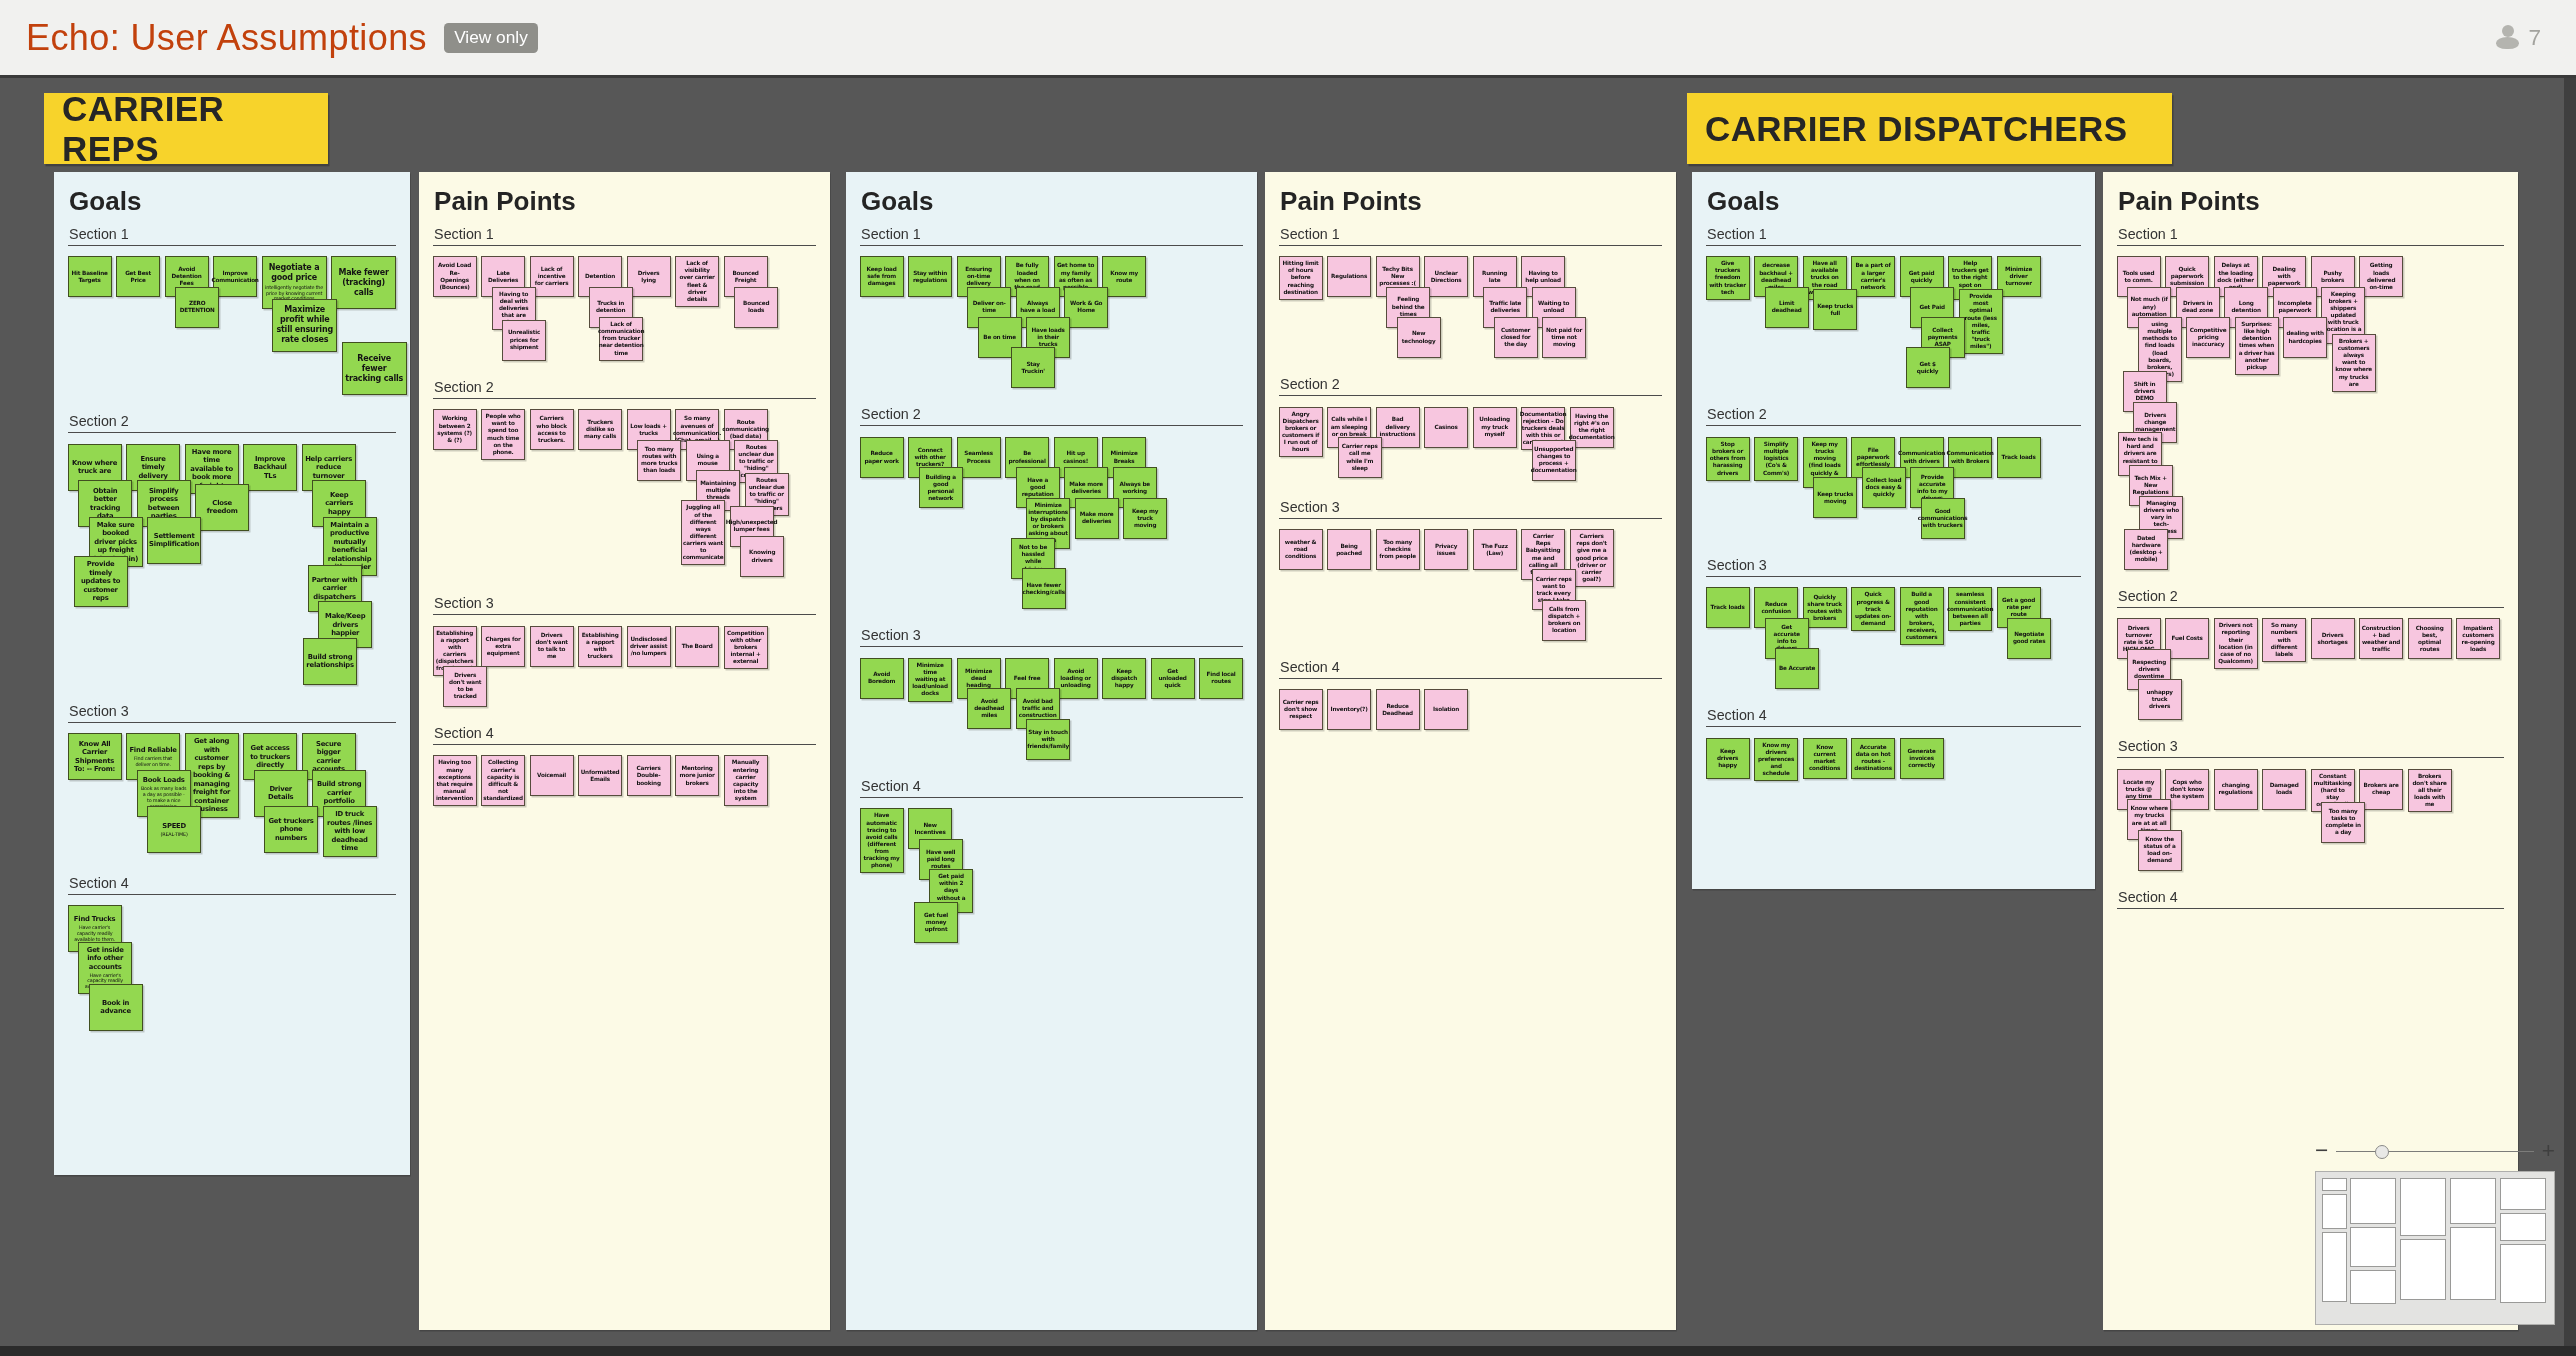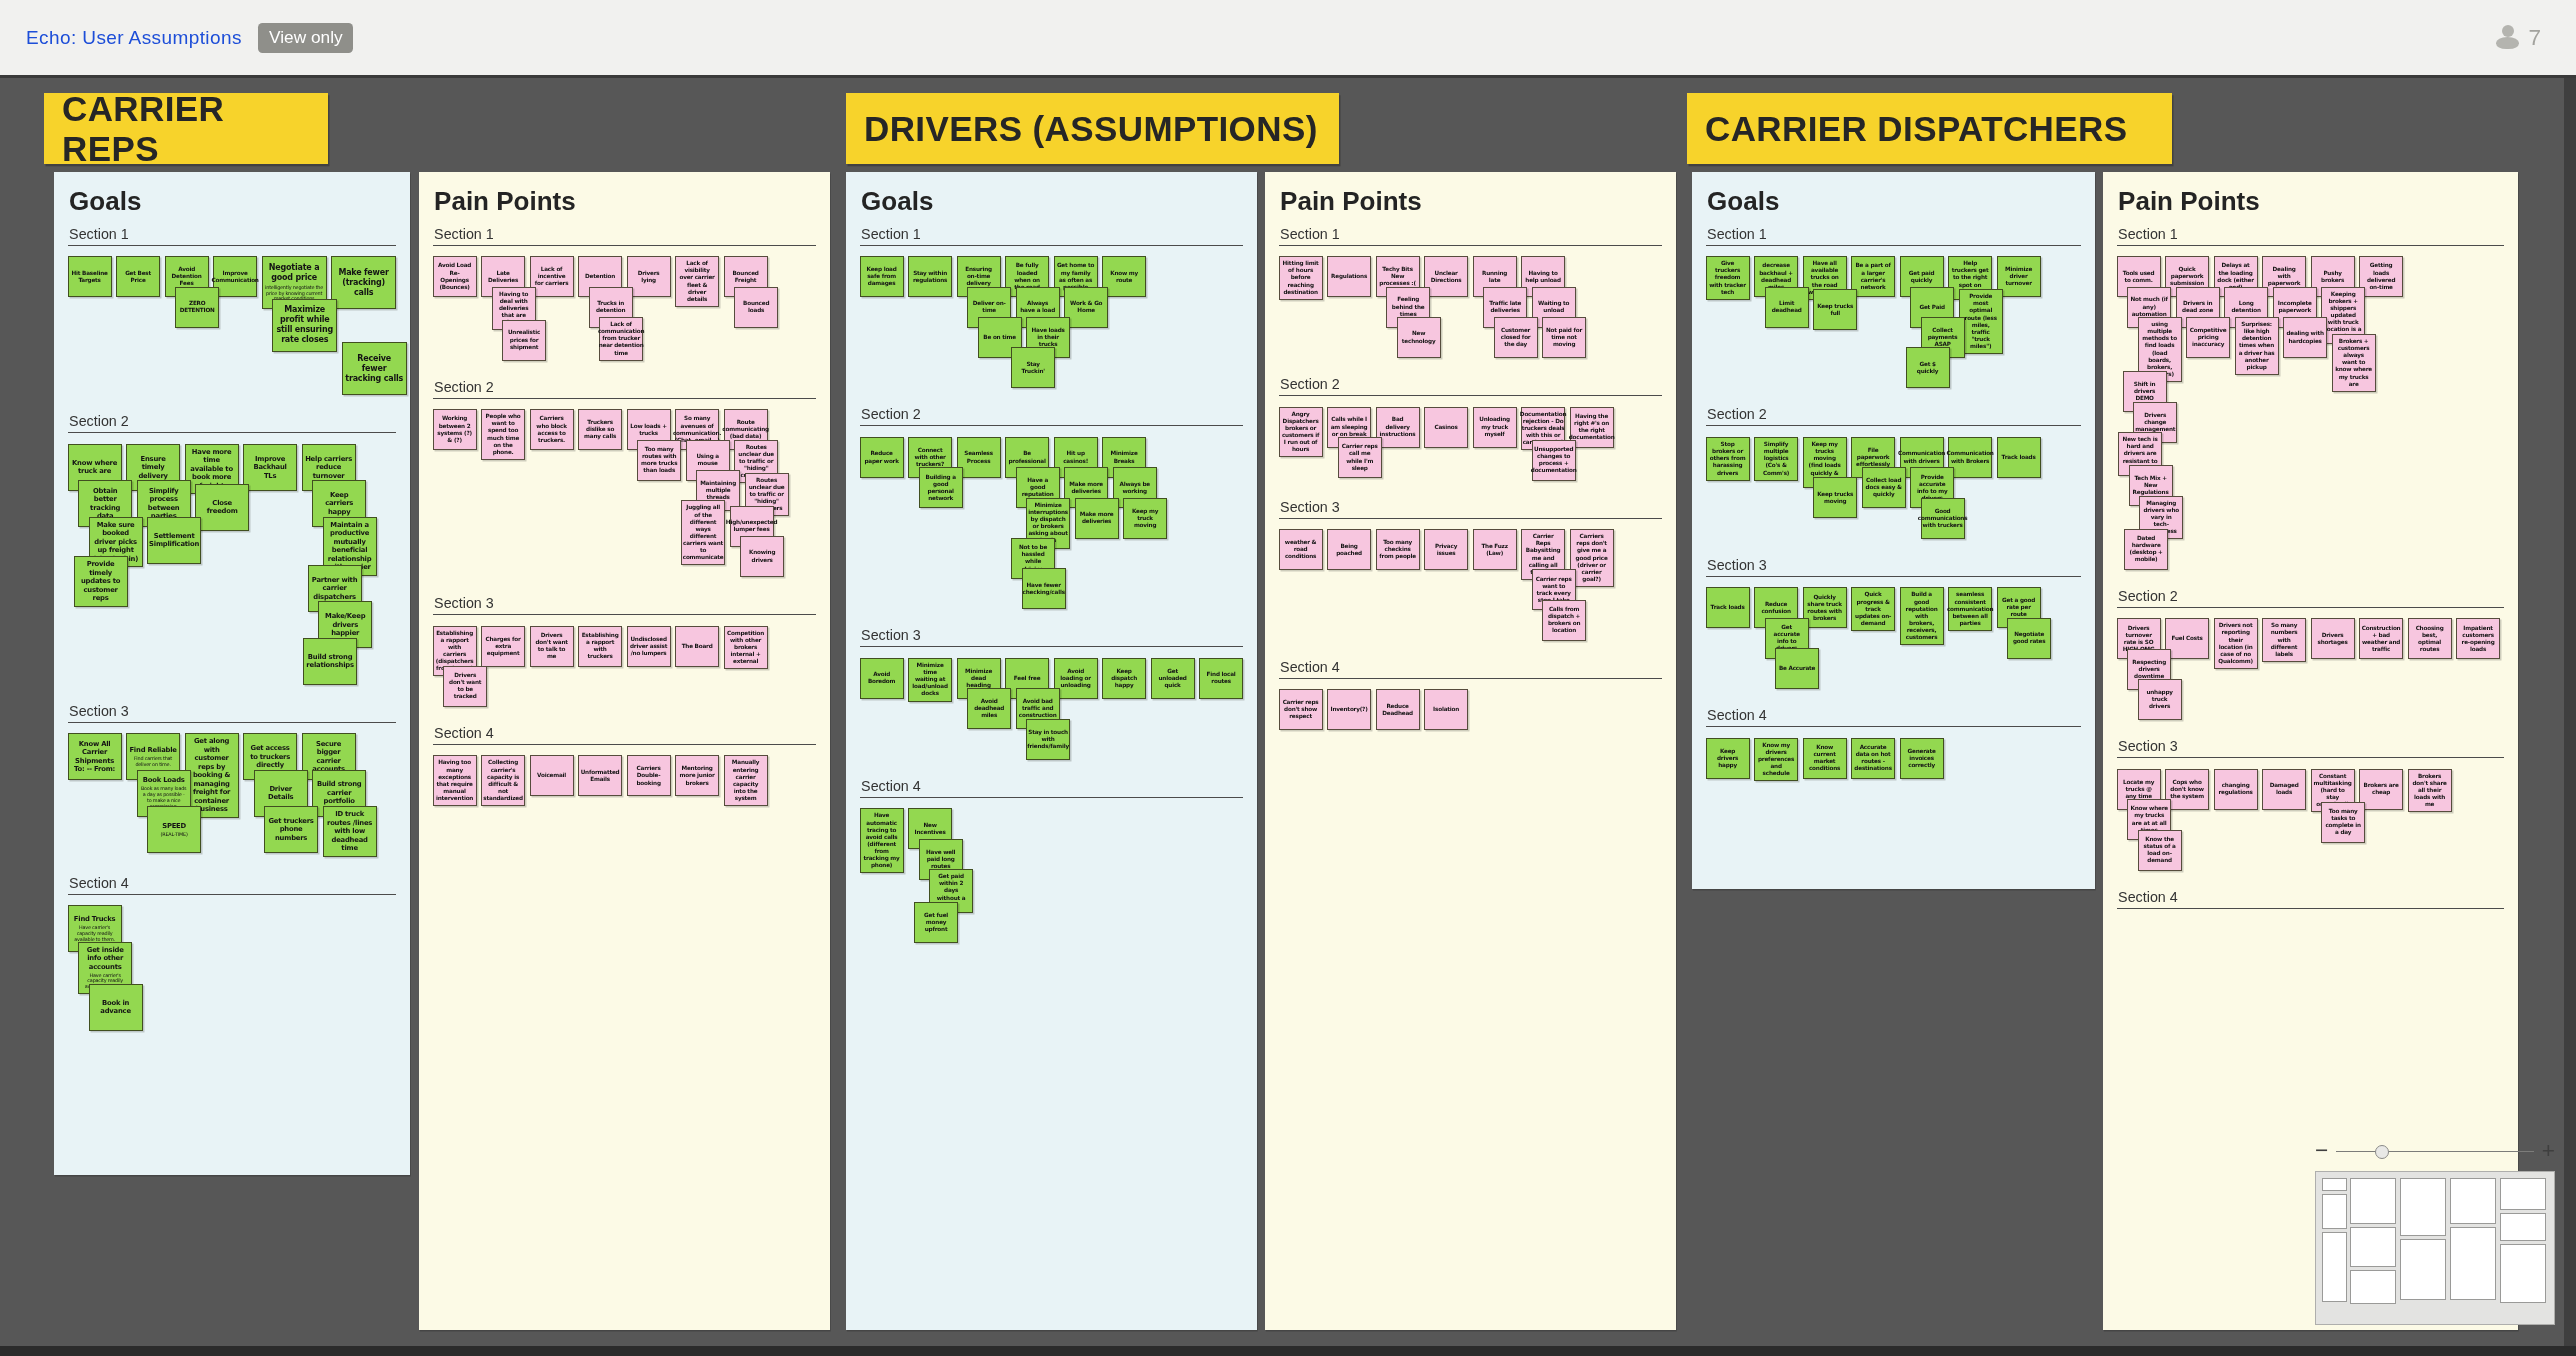--- a/index.html
+++ b/index.html
@@ -5,21 +5,21 @@
   html,body{margin:0;padding:0;}
   body{
     width:2576px;height:1357px;position:relative;overflow:hidden;
     background:#575757;font-family:"Liberation Sans",sans-serif;
   }
   
   .topbar{
     position:absolute;left:0;top:0;width:2576px;height:75px;background:#f1f1ef;
     border-bottom:3px solid #3a3a3a;display:flex;align-items:center;z-index:50;
   }
-  .app-title{font-size:19px;color:#1d4ed8;margin-left:26px;font-weight:400;letter-spacing:0.4px;}
+  .app-title{font-size:36px;color:#c2410c;margin-left:26px;font-weight:400;letter-spacing:0.4px;}
   .view-badge{
     margin-left:16.6px;background:#8f8f8a;color:#ffffff;font-size:17.3px;
     padding:4.5px 10.6px;border-radius:4.5px;font-weight:400;
   }
   .topbar-right{position:absolute;right:35px;top:0;height:75px;display:flex;align-items:center;gap:7.5px;}
   .person-icon{width:26px;height:26px;position:relative;display:inline-block;}
   .person-icon::before{content:"";position:absolute;left:6.8px;top:0;width:12px;height:12px;border-radius:50%;background:#b4b4af;}
   .person-icon::after{content:"";position:absolute;left:1.5px;top:12px;width:22.6px;height:12px;border-radius:50% 50% 45% 45%;background:#b4b4af;}
   .user-count{font-size:22.6px;color:#a3a39e;}
   
@@ -447,21 +447,20 @@
             <div>Mentoring more junior brokers</div>
           </div>
         </div>
         <div class="stack">
           <div class="note pink " style="left: 0px; z-index: 1;">
             <div>Manually entering carrier capacity into the system</div>
           </div>
         </div>
       </div>
     </div>
-    <div class="group-tab" style="left: 846px; top: 18px; width: 493px;">DRIVERS (ASSUMPTIONS)</div>
     <div class="panel goals" style="left: 846px; top: 97px; width: 411px; height: 1158px;">
       <div class="panel-title">Goals</div>
       <div class="section-label">Section 1</div>
       <div class="section-line"></div>
       <div class="row">
         <div class="stack">
           <div class="note green " style="left: 0px; z-index: 1;">
             <div>Keep load safe from damages</div>
           </div>
         </div>

